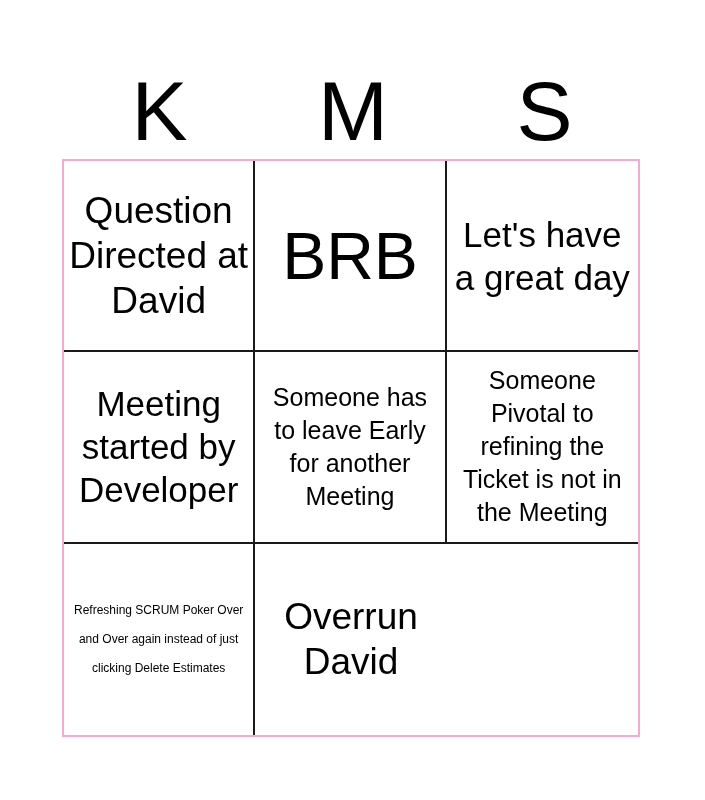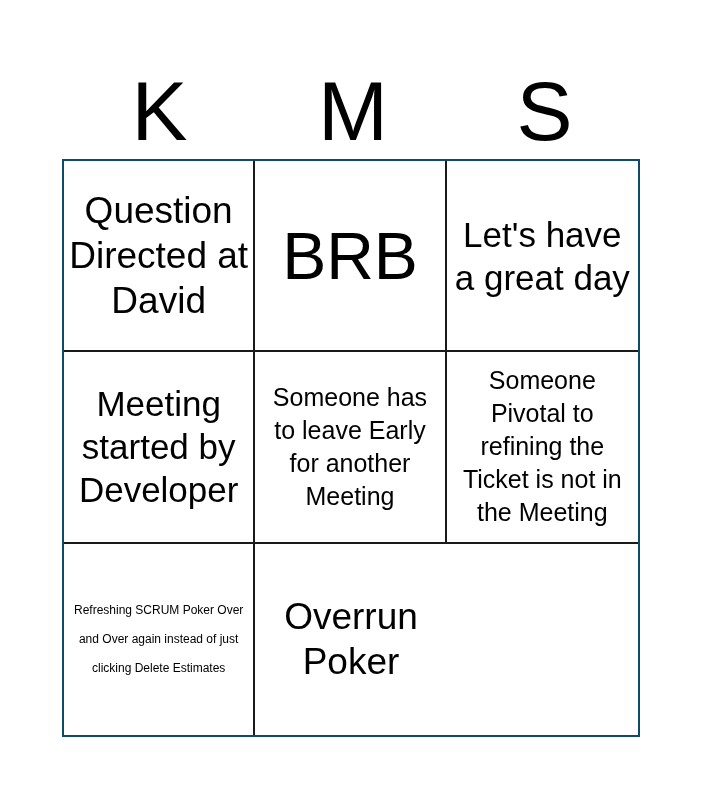--- a/index.html
+++ b/index.html
@@ -48,21 +48,21 @@
   .header-letter.col2 { width: 191px; }
 
   
   #grid {
     position: absolute;
     left: 62px;
     top: 159px;
     width: 578px;
     height: 578px;
     box-sizing: border-box;
-    border: 2px solid #0c4a6e;
+    border: 2px solid #f9a8d4;
     display: grid;
     grid-template-columns: 1fr 1fr 1fr;
     grid-template-rows: 1fr 1fr 1fr;
   }
 
   .cell {
     box-sizing: border-box;
     border-right: 2px solid #1a1a1a;
     border-bottom: 2px solid #1a1a1a;
     display: flex;
@@ -126,17 +126,17 @@
     <div class="cell r1 c2">
       <div class="cell-text s-sm">Someone Pivotal to refining the Ticket is not in the Meeting</div>
     </div>
 
 
     <div class="cell r2 c1">
       <div class="cell-text s-xs">Refreshing SCRUM Poker Over and Over again instead of just clicking Delete Estimates</div>
     </div>
 
     <div class="cell r2 c2">
-      <div class="cell-text s-lg">Overrun Poker</div>
+      <div class="cell-text s-lg">Overrun David</div>
     </div>
 
   </div>
 </div>
 
 </body></html>

